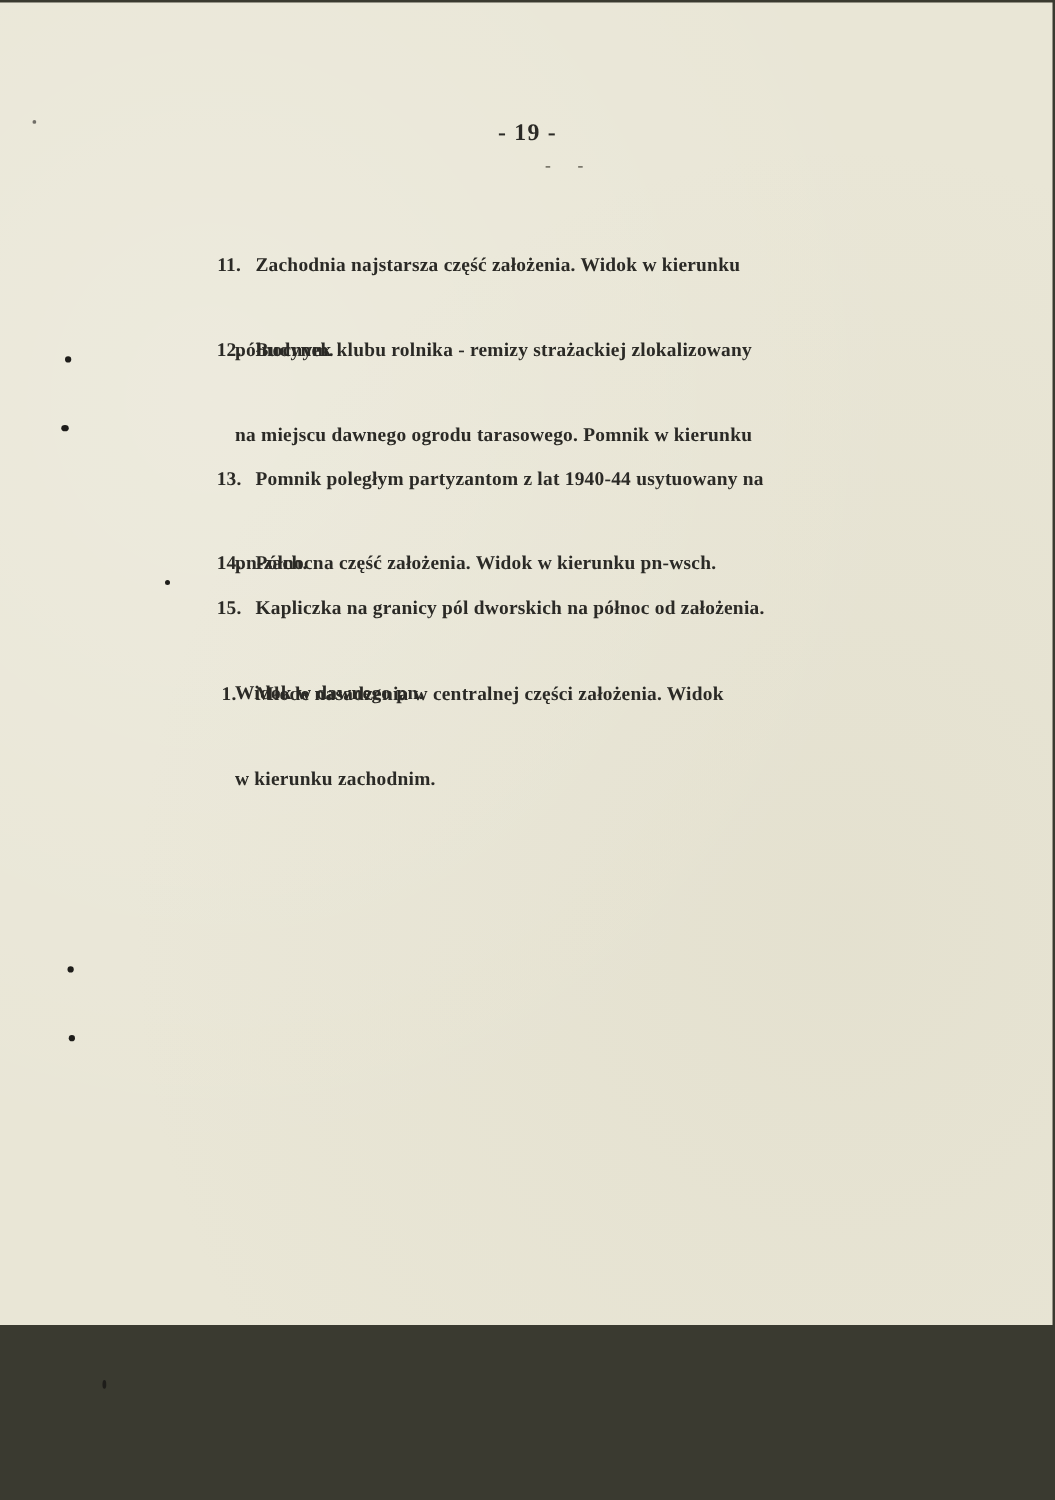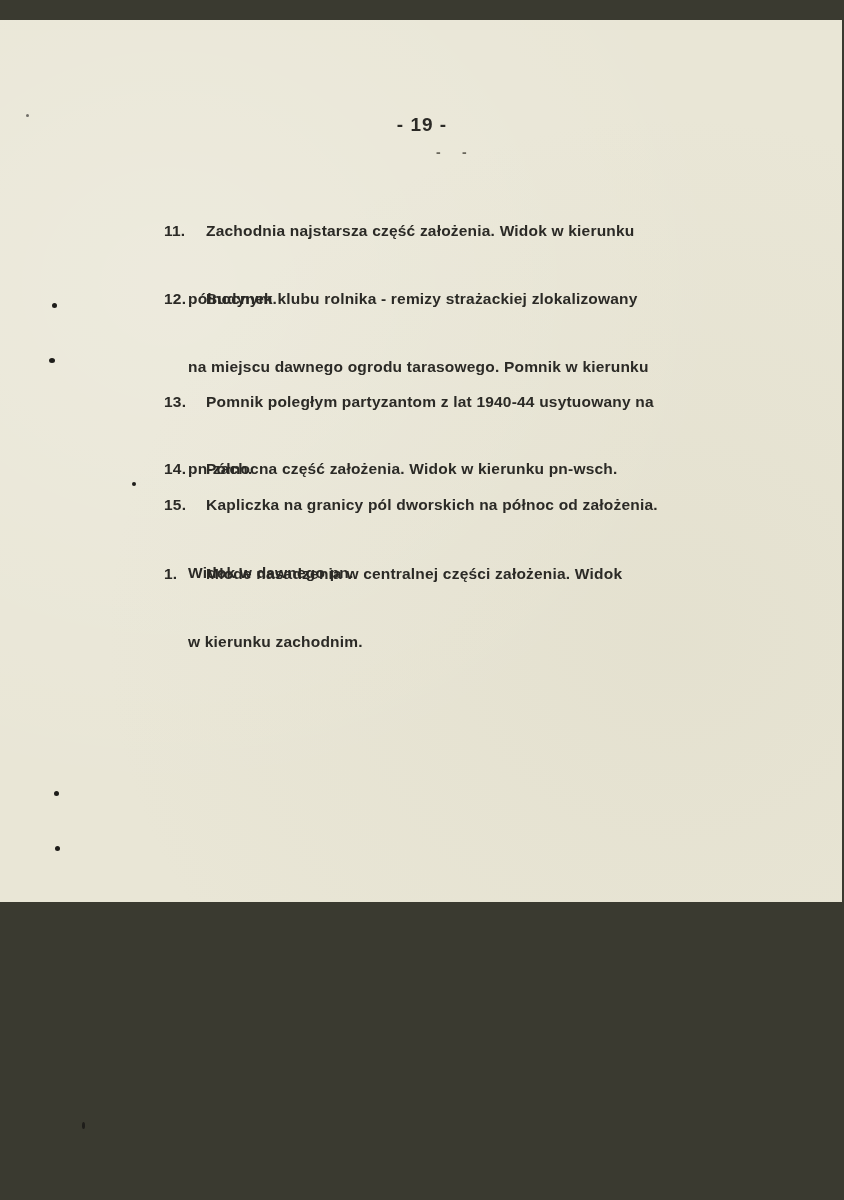--- a/index.html
+++ b/index.html
@@ -9,28 +9,28 @@
     body {
       width: 844px;
       height: 1200px;
       background: #3a3a30;
       overflow: hidden;
       position: relative;
     }
     .page {
       position: absolute;
       left: 0;
-      top: 20px;
+      top: 2px;
       width: 842px;
-      height: 882px;
+      height: 1058px;
       background: #e9e6d6;
       background-image:
         radial-gradient(ellipse at 20% 30%, rgba(255,255,255,0.18), rgba(255,255,255,0) 60%),
         radial-gradient(ellipse at 80% 70%, rgba(200,195,170,0.15), rgba(0,0,0,0) 60%);
-      font-family: Liberation Sans, sans-serif;
+      font-family: Liberation Serif, serif;
       color: #2b2a26;
     }
     .page-number {
       position: absolute;
       top: 94px;
       left: 0;
       width: 844px;
       text-align: center;
       font-size: 19px;
       font-weight: bold;
@@ -47,20 +47,21 @@
       left: 146px;
       font-size: 15.5px;
       font-weight: bold;
       line-height: 34px;
       white-space: pre;
       letter-spacing: 0.2px;
     }
     .entry .num {
       display: inline-block;
       width: 42px;
+      text-align: center;
     }
     .entry .cont {
       display: block;
       padding-left: 42px;
     }
     .mark {
       position: absolute;
       background: #1e1d1a;
       border-radius: 50%;
     }

